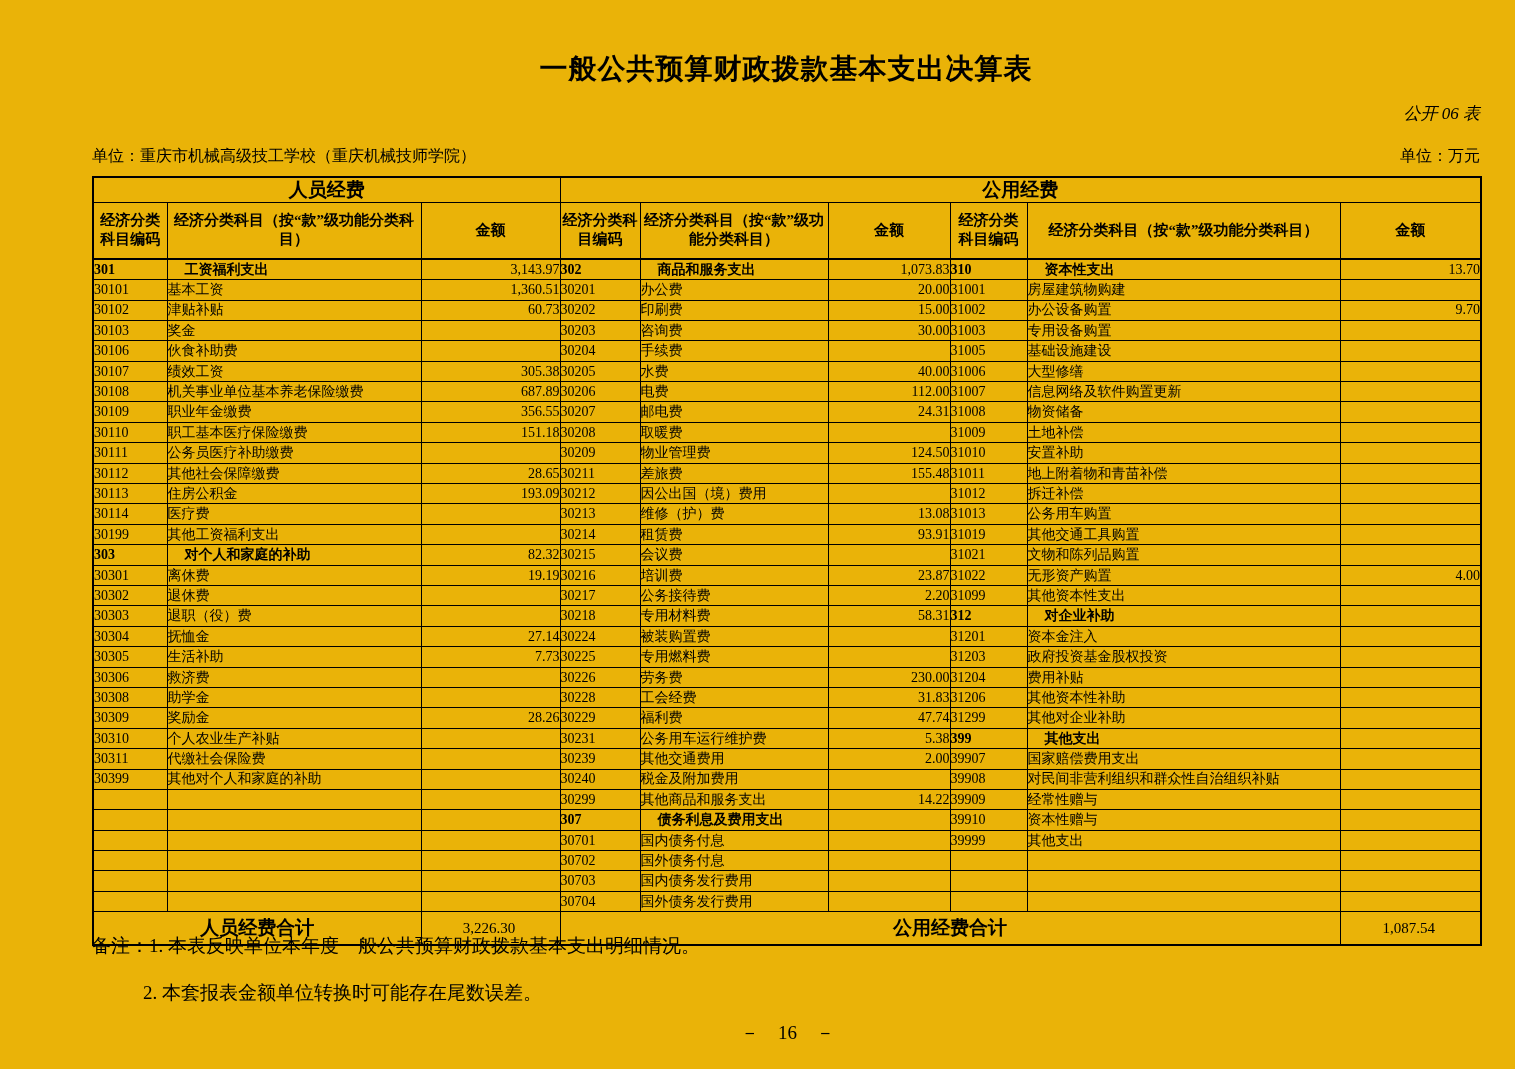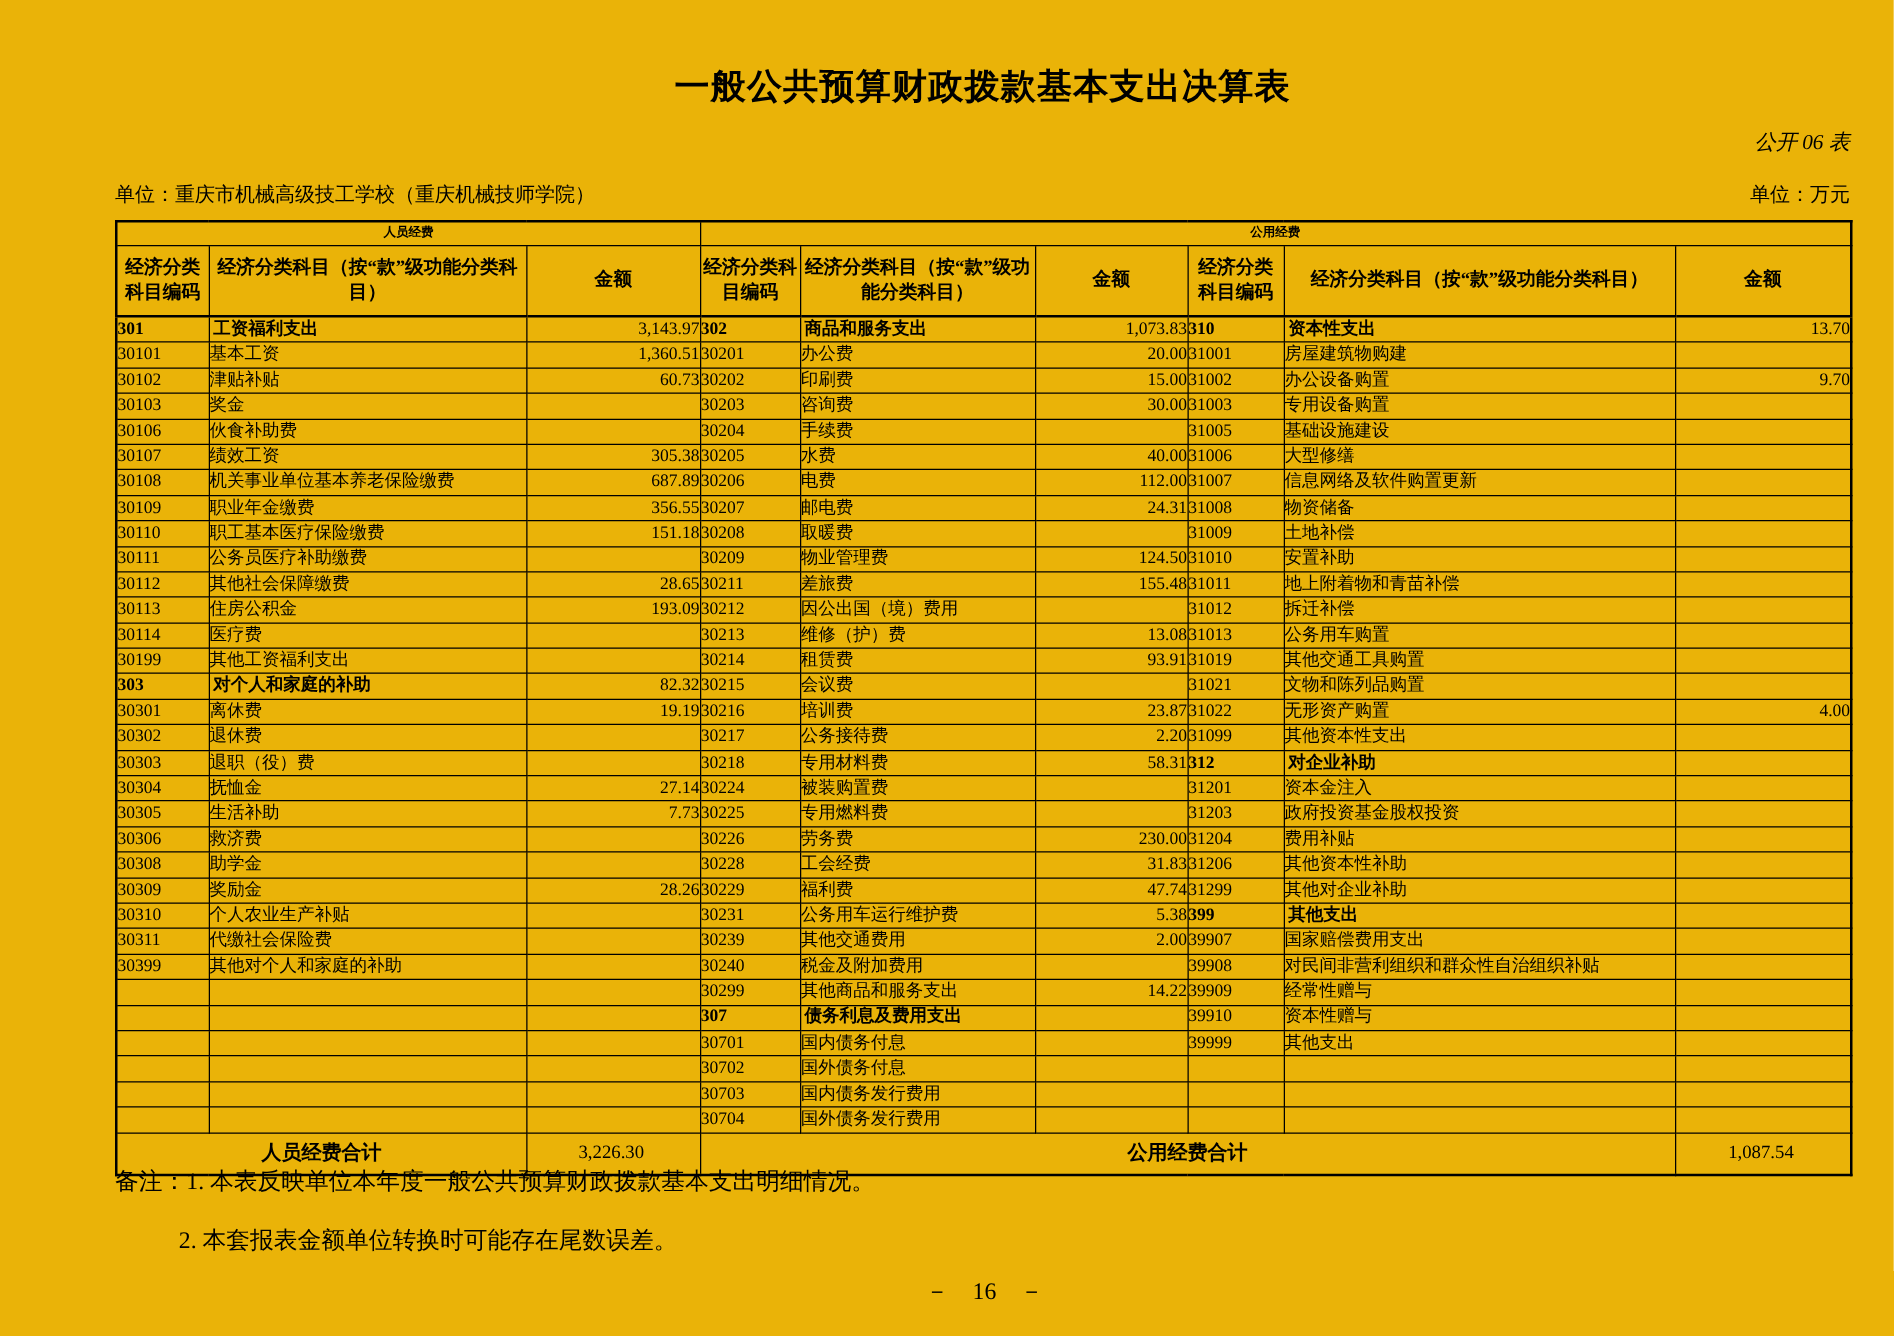--- a/index.html
+++ b/index.html
@@ -20,33 +20,33 @@
 
   table.main{
     position:absolute;left:92px;top:176px;width:1388px;
     border-collapse:collapse;table-layout:fixed;
     border:2px solid #000;
   }
   table.main th, table.main td{
     border:1px solid #000;padding:0;overflow:hidden;white-space:nowrap;
     font-size:14px;line-height:1.25;
   }
-  tr.group-row th{height:18px;font-size:10px;font-weight:bold;text-align:center;}
+  tr.group-row th{height:18px;font-size:19px;font-weight:bold;text-align:center;}
   tr.head-row th{
     height:55px;font-size:15px;font-weight:bold;text-align:center;vertical-align:middle;
     white-space:normal;line-height:1.3;border-bottom:2px solid #000;padding:0 2px;
   }
   tbody td{height:19.4px;vertical-align:middle;}
   td.code{text-align:left;padding-left:3px;}
   td.subject{text-align:left;padding-left:20px;}
-  td.subject.cat{padding-left:3px;font-weight:bold;margin-left:31px;}
+  td.subject.cat{padding-left:17px;font-weight:bold;margin-left:31px;}
   td.code.cat{font-weight:bold;}
   td.amount{text-align:right;padding-right:3px;}
   tfoot td{height:32px;border-top:2px solid #000;vertical-align:middle;}
-  tfoot td.total-label{text-align:center;font-weight:bold;font-size:16px;}
+  tfoot td.total-label{text-align:center;font-weight:bold;font-size:19px;}
   tfoot td.total-value{text-align:center;padding-right:3px;font-size:15px;}
 
   .notes{position:absolute;left:92px;top:932px;font-size:19px;line-height:27px;}
   .notes .note-line2{padding-left:51px;margin-top:20px;}
   .page-num{
     position:absolute;left:0;top:1020px;width:1575px;text-align:center;
     font-size:19px;word-spacing:14px;
   }
 </style>
 </head>

